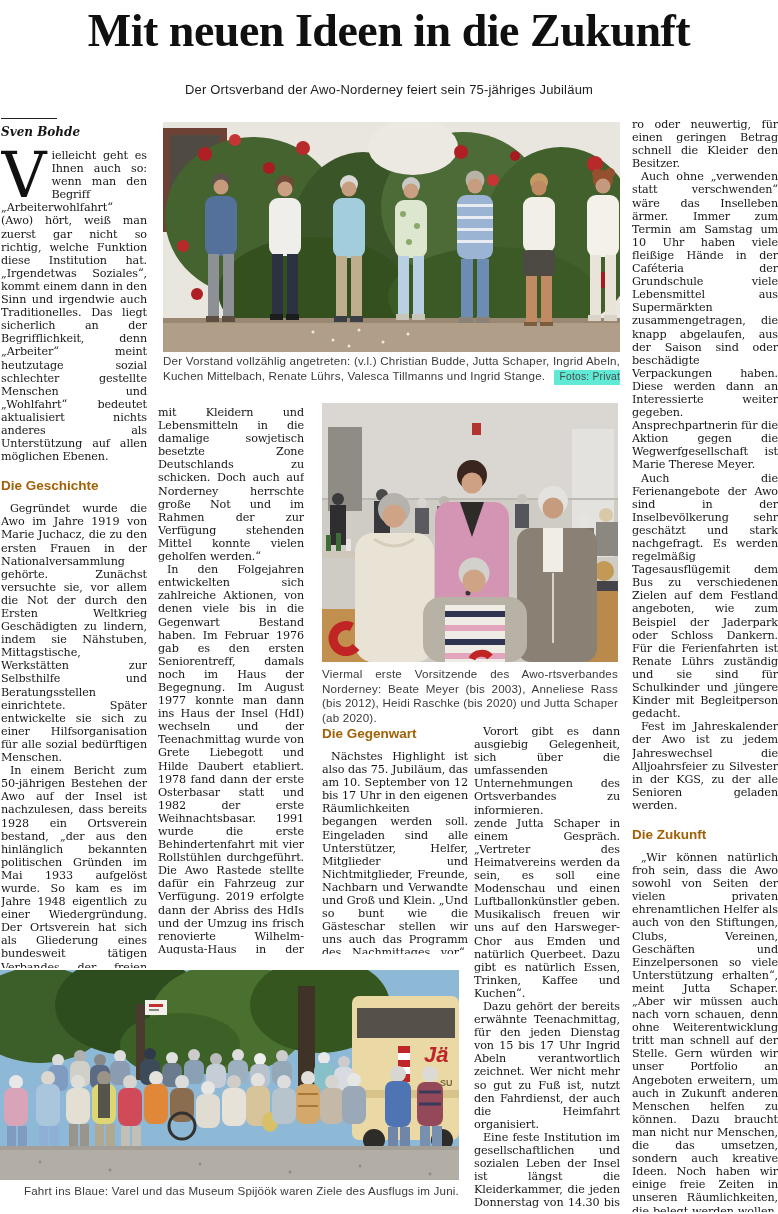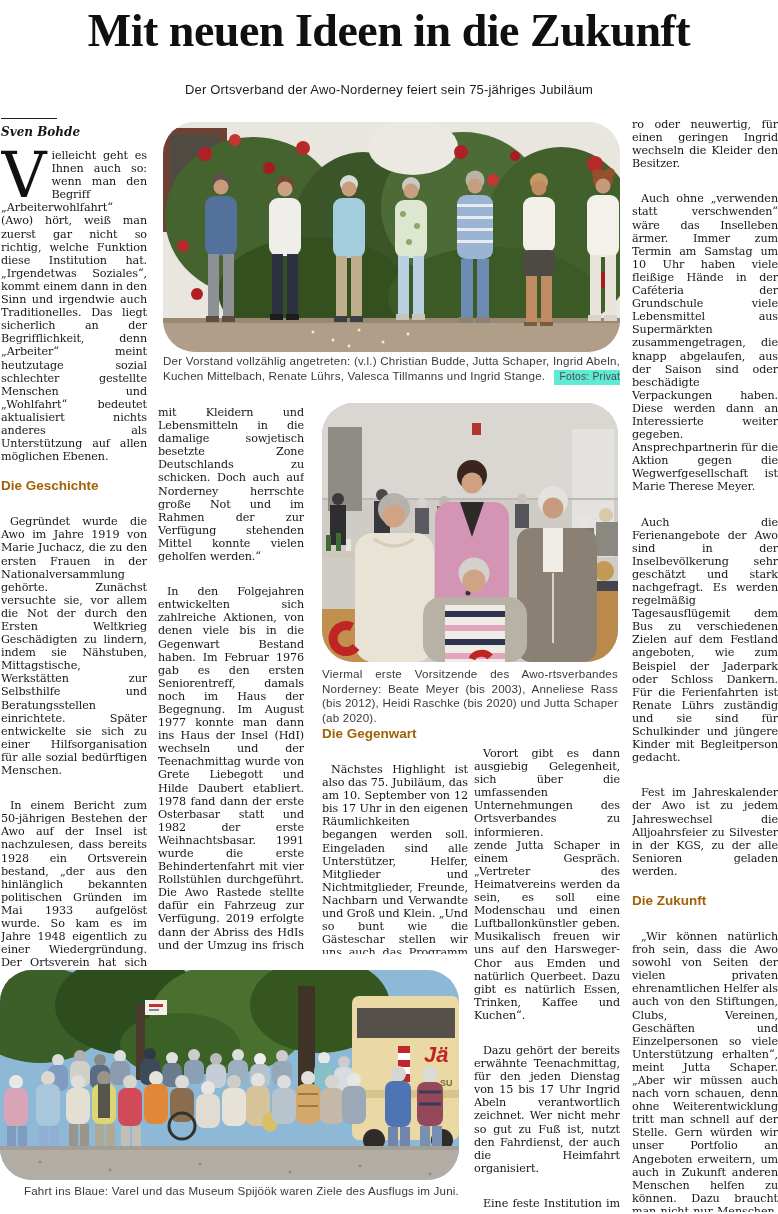--- a/index.html
+++ b/index.html
@@ -14,30 +14,30 @@
             letter-spacing:.2px;color:#1d1d1d;}
   
   .col{position:absolute;width:146px;overflow:hidden;}
   #col1{left:1px;top:116px;height:852px;}
   #col2{left:158px;top:406px;height:548px;}
   #col3{left:322px;top:724px;height:230px;}
   #col4{left:474px;top:725px;height:486px;}
   #col5{left:632px;top:118px;height:1094px;}
   .body{margin:0;font-size:11.2px;line-height:13.1px;text-align:justify;
         letter-spacing:-.1px;hyphens:auto;-webkit-hyphens:auto;overflow-wrap:break-word;}
-  .indent{text-indent:9px;margin-top:22px;}
+  .indent{text-indent:9px;}
   .subhead{margin:15px 0 9px 0;font-family:"Liberation Sans",sans-serif;
            font-weight:700;font-size:13.5px;color:#a16207;}
   .byline-rule{width:56px;border-top:1.5px solid #222;margin:2px 0 6px 0;}
   .byline{margin:0 0 10px 0;font-family:"DejaVu Serif",serif;font-style:italic;
           font-weight:700;font-size:12px;}
   .dropcap{float:left;font-family:"DejaVu Serif",serif;font-size:63px;line-height:50px;
            height:50px;margin:2px 5px 0 0;color:#111;}
   
-  .photo{position:absolute;overflow:hidden;background:#ddd;border-radius:32px;}
+  .photo{position:absolute;overflow:hidden;background:#ddd;}
   .photo svg{display:block;width:100%;height:100%;}
   #photo-vorstand{left:163px;top:122px;width:457px;height:230px;}
   #photo-vorsitzende{left:322px;top:403px;width:296px;height:259px;}
   #photo-ausflug{left:0px;top:970px;width:459px;height:210px;}
   .caption{position:absolute;font-family:"Liberation Sans",sans-serif;font-size:11.6px;
            line-height:14.6px;color:#3a3a3a;text-align:justify;letter-spacing:.2px;}
   #caption-vorstand{left:163px;top:354px;width:457px;height:32px;}
   #caption-vorsitzende{left:322px;top:667px;width:296px;}
   #caption-ausflug{left:1px;top:1184px;width:458px;text-align:right;}
   .credit{position:absolute;right:0;bottom:1px;font-size:10.3px;color:#4a4a4a;
@@ -274,21 +274,21 @@
   </div>
 
   <div class="col" id="col4">
     <p class="body indent">Vorort gibt es dann ausgiebig Gelegenheit, sich über die umfassenden Unternehmungen des Ortsverbandes zu informieren.</p>
     <p class="body">zende Jutta Schaper in einem Gespräch. „Vertreter des Heimatvereins werden da sein, es soll eine Modenschau und einen Luftballonkünstler geben. Musikalisch freuen wir uns auf den Harsweger-Chor aus Emden und natürlich Querbeet. Dazu gibt es natürlich Essen, Trinken, Kaffee und Kuchen“.</p>
     <p class="body indent">Dazu gehört der bereits erwähnte Teenachmittag, für den jeden Dienstag von 15 bis 17 Uhr Ingrid Abeln verantwortlich zeichnet. Wer nicht mehr so gut zu Fuß ist, nutzt den Fahrdienst, der auch die Heimfahrt organisiert.</p>
     <p class="body indent">Eine feste Institution im gesellschaftlichen und sozialen Leben der Insel ist längst die Kleiderkammer, die jeden Donnerstag von 14.30 bis 17 Uhr ihre Schranktüren öffnet und die Renate Lührs unter ihren Fittichen hat. Hier kann jeder schauen, ob er das eine oder andere neue Lieblingsstück findet, ob ret-</p>
   </div>
 
   <div class="col" id="col5">
-    <p class="body">ro oder neuwertig, für einen geringen Ingrid wechseln die Kleider den Besitzer.</p>
+    <p class="body">ro oder neuwertig, für einen geringen Betrag schnell die Kleider den Besitzer.</p>
     <p class="body indent">Auch ohne „verwenden statt verschwenden“ wäre das Inselleben ärmer. Immer zum Termin am Samstag um 10 Uhr haben viele fleißige Hände in der Caféteria der Grundschule viele Lebensmittel aus Supermärkten zusammengetragen, die knapp abgelaufen, aus der Saison sind oder beschädigte Verpackungen haben. Diese werden dann an Interessierte weiter gegeben. Ansprechpartnerin für die Aktion gegen die Wegwerfgesellschaft ist Marie Therese Meyer.</p>
     <p class="body indent">Auch die Ferienangebote der Awo sind in der Inselbevölkerung sehr geschätzt und stark nachgefragt. Es werden regelmäßig Tagesausflügemit dem Bus zu verschiedenen Zielen auf dem Festland angeboten, wie zum Beispiel der Jaderpark oder Schloss Dankern. Für die Ferienfahrten ist Renate Lührs zuständig und sie sind für Schulkinder und jüngere Kinder mit Begleitperson gedacht.</p>
     <p class="body indent">Fest im Jahreskalender der Awo ist zu jedem Jahreswechsel die Alljoahrsfeier zu Silvester in der KGS, zu der alle Senioren geladen werden.</p>
     <h2 class="subhead">Die Zukunft</h2>
     <p class="body indent">„Wir können natürlich froh sein, dass die Awo sowohl von Seiten der vielen privaten ehrenamtlichen Helfer als auch von den Stiftungen, Clubs, Vereinen, Geschäften und Einzelpersonen so viele Unterstützung erhalten“, meint Jutta Schaper. „Aber wir müssen auch nach vorn schauen, denn ohne Weiterentwicklung tritt man schnell auf der Stelle. Gern würden wir unser Portfolio an Angeboten erweitern, um auch in Zukunft anderen Menschen helfen zu können. Dazu braucht man nicht nur Menschen, die das umsetzen, sondern auch kreative Ideen. Noch haben wir einige freie Zeiten in unseren Räumlichkeiten, die belegt werden wollen. Wer dabei sein möchte, wende sich also am besten an uns, wir sind auf der Ebene der Ideen total offen. Wer sich im Vorfeld informieren möchte: www.awo-norderney.de.</p>
 
   </div>
 
   <div class="photo" id="photo-ausflug">
     <svg viewBox="0 0 459 210" preserveAspectRatio="none">

